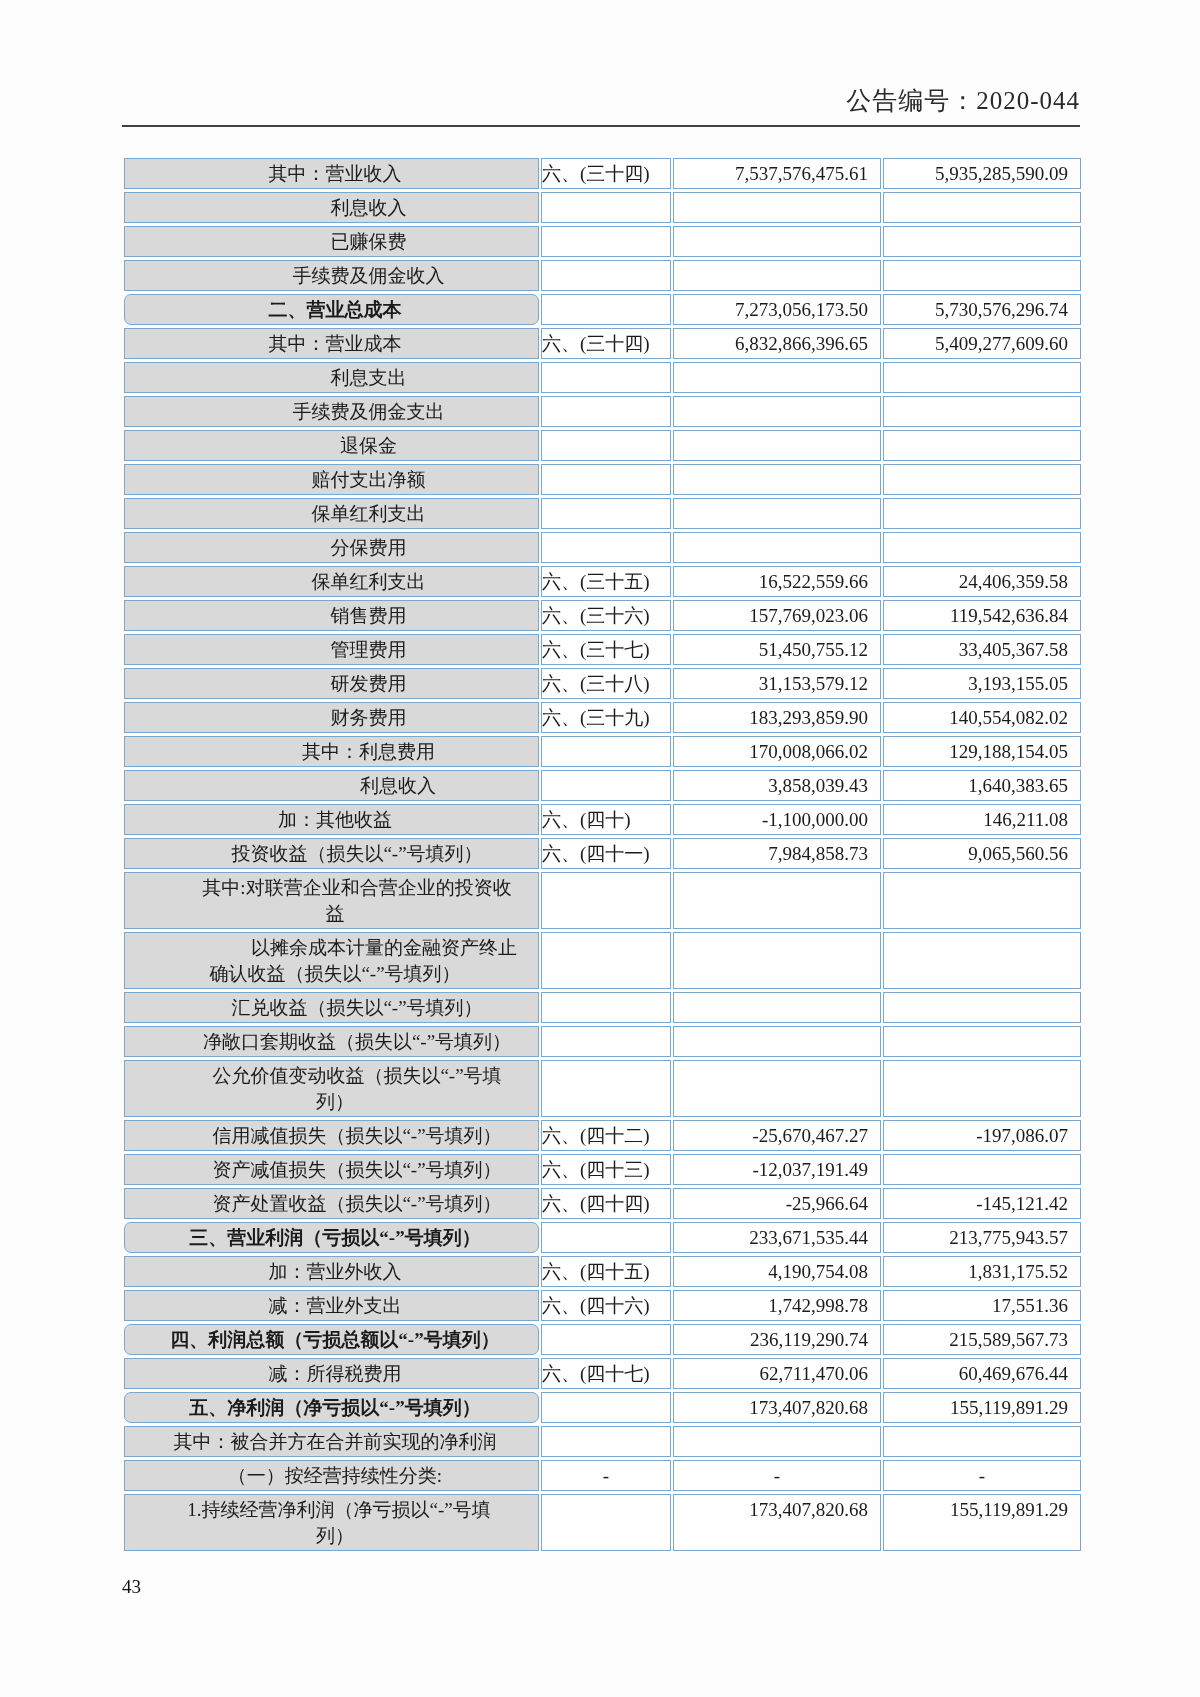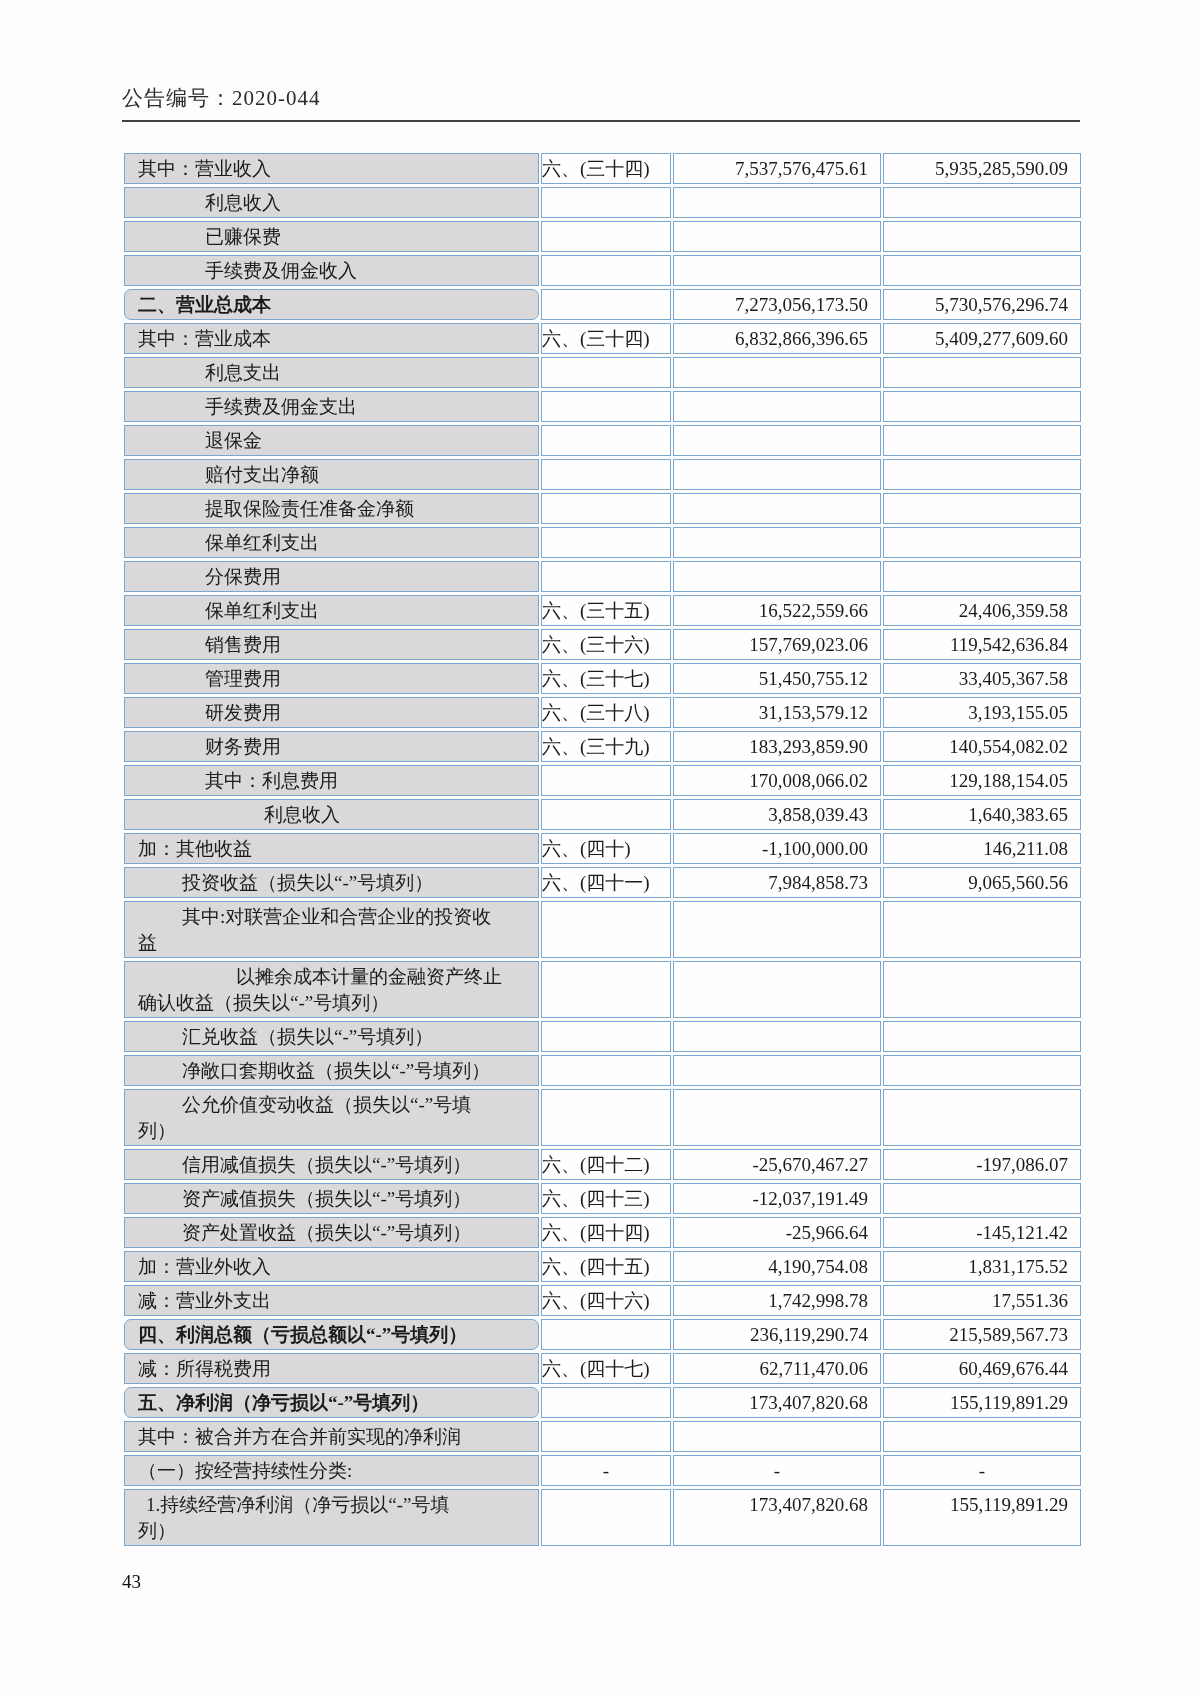--- a/index.html
+++ b/index.html
@@ -12,22 +12,22 @@
   html,body{margin:0;padding:0;}
   body{
     width:1200px;height:1697px;
     background:#fdfdfd;
     font-family:"Liberation Serif","DejaVu Serif",serif;
     color:var(--text);
   }
   .content{margin-left:122px;width:958px;}
   .header{
     padding-top:84px;
-    text-align:left;
-    font-size:21px;
+    text-align:right;
+    font-size:25px;
     letter-spacing:1px;
     color:#2a2a2a;
   }
   .rule{
     margin-top:8px;
     border-top:2px solid var(--rule);
     height:0;
   }
   table.statement{
     margin-top:28px;
@@ -43,21 +43,21 @@
     padding:2px 0 1px 0;
     vertical-align:top;
     background:#fefefe;
     overflow:hidden;
   }
   td.label{
     background:var(--label-bg);
     padding-left:13px;
     padding-right:6px;
     white-space:pre-line;
-    text-align:left;
+    text-align:center;
   }
   td.note{text-align:left;}
   td.val{text-align:right;padding-right:12px;}
   td.center{text-align:center;padding-right:0;}
   tr.bold td.label{font-weight:bold;border-radius:7px;}
   .ind0{text-indent:0;}
   .ind1{text-indent:44px;margin-left:33px;}
   .ind2{text-indent:67px;}
   .ind3{text-indent:98px;}
   .ind4{text-indent:126px;}
@@ -139,26 +139,20 @@
           <td class="val"></td>
           <td class="val"></td>
         </tr>
         <tr>
           <td class="label ind2">赔付支出净额</td>
           <td class="note"></td>
           <td class="val"></td>
           <td class="val"></td>
         </tr>
         <tr>
-          <td class="label ind2">提取保险责任准备金净额</td>
-          <td class="note"></td>
-          <td class="val"></td>
-          <td class="val"></td>
-        </tr>
-        <tr>
           <td class="label ind2">保单红利支出</td>
           <td class="note"></td>
           <td class="val"></td>
           <td class="val"></td>
         </tr>
         <tr>
           <td class="label ind2">分保费用</td>
           <td class="note"></td>
           <td class="val"></td>
           <td class="val"></td>
@@ -260,20 +254,26 @@
           <td class="label ind1">资产减值损失（损失以“-”号填列）</td>
           <td class="note">六、(四十三)</td>
           <td class="val">-12,037,191.49</td>
           <td class="val"></td>
         </tr>
         <tr>
           <td class="label ind1">资产处置收益（损失以“-”号填列）</td>
           <td class="note">六、(四十四)</td>
           <td class="val">-25,966.64</td>
           <td class="val">-145,121.42</td>
+        </tr>
+        <tr class="bold">
+          <td class="label ind0">三、营业利润（亏损以“-”号填列）</td>
+          <td class="note"></td>
+          <td class="val">233,671,535.44</td>
+          <td class="val">213,775,943.57</td>
         </tr>
         <tr>
           <td class="label ind0">加：营业外收入</td>
           <td class="note">六、(四十五)</td>
           <td class="val">4,190,754.08</td>
           <td class="val">1,831,175.52</td>
         </tr>
         <tr>
           <td class="label ind0">减：营业外支出</td>
           <td class="note">六、(四十六)</td>

